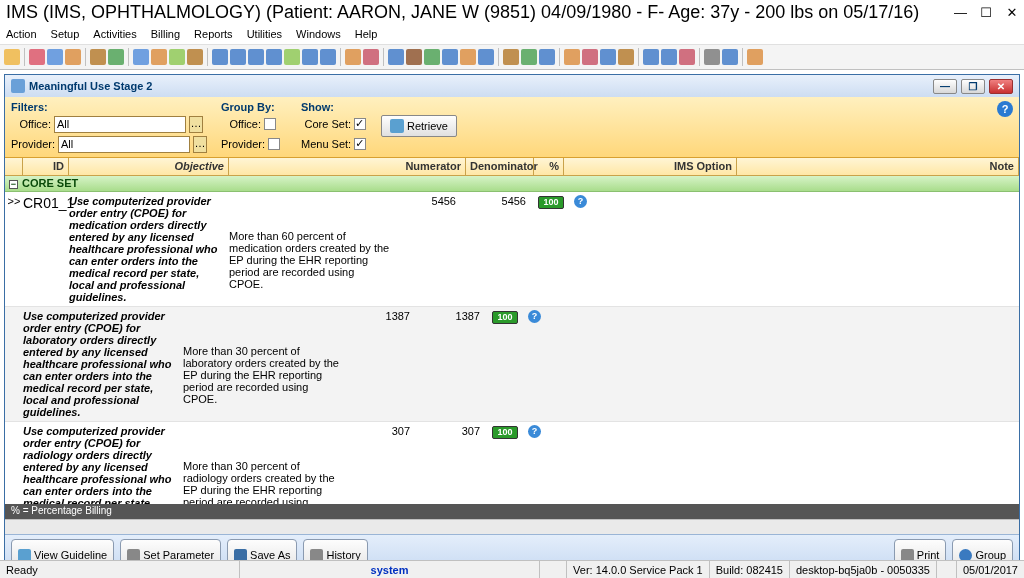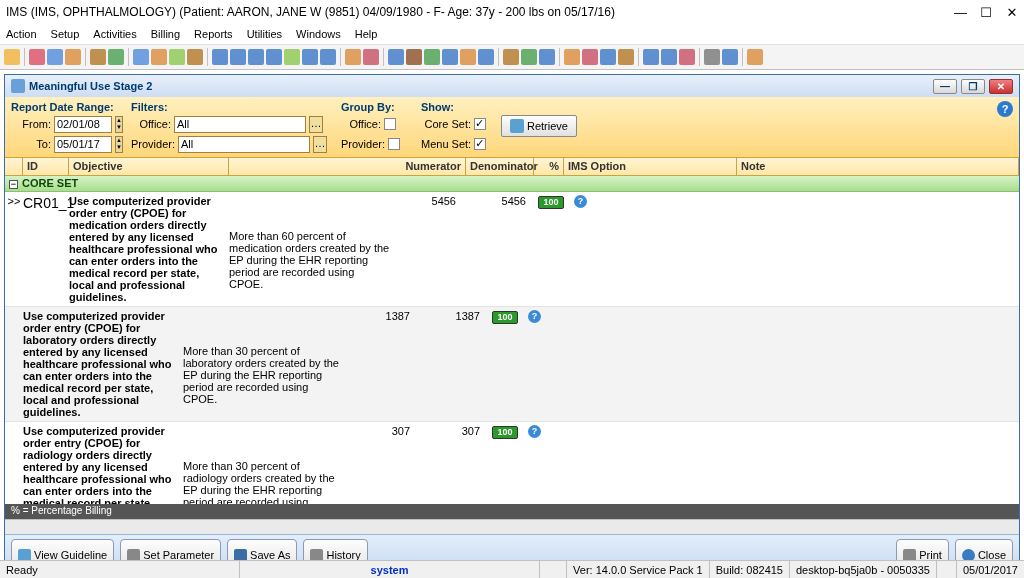--- a/index.html
+++ b/index.html
@@ -1,18 +1,18 @@
 <!DOCTYPE html>
 <html><head>
 <meta charset="utf-8">
 <style>
 * { margin:0; padding:0; box-sizing:border-box; font-family:Tahoma,Arial,sans-serif; font-size:11px; }
 body { background:#fff; width:1024px; height:578px; overflow:hidden; position:relative; }
 .titlebar { height:24px; background:#fff; display:flex; align-items:center; padding:0 6px; }
-.titlebar .title { flex:1; color:#000; font-size:12px; }
+.titlebar .title { flex:1; color:#000; font-size:18px; }
 .winbtns { display:flex; gap:14px; }
 .winbtns span { width:12px; text-align:center; font-size:13px; cursor:default; }
 .menubar { height:20px; background:#fff; display:flex; align-items:center; gap:14px; padding:0 6px; color:#000; }
 .menubar span { cursor:default; }
 .toolbar1 { height:26px; background:#f4f4f4; border-top:1px solid #e0e0e0; border-bottom:1px solid #c0c0c0; display:flex; align-items:center; gap:2px; padding:0 4px; }
 .toolbar1 .ico { width:16px; height:16px; border-radius:2px; display:inline-block; }
 .toolbar1 .sep { width:1px; height:18px; background:#c0c0c0; margin:0 2px; }
 .mainpanel { margin:4px; border:1px solid #3a6ea5; }
 .mainpanel .hdr { height:22px; background:linear-gradient(#e8f0fb,#cdddf2); display:flex; align-items:center; padding:0 6px; color:#003a6e; font-weight:bold; }
 .mainpanel .hdr .title-ico { width:14px; height:14px; background:#6aa0d8; border-radius:2px; margin-right:4px; }
@@ -29,22 +29,22 @@
 .frow .wide { width:132px; }
 .frow .spin { width:11px; height:17px; background:#e8d8a0; border:1px solid #a08040; display:flex; flex-direction:column; }
 .frow .spin span{flex:1;font-size:6px;text-align:center;line-height:7px;}
 .ck { width:12px; height:12px; border:1px solid #888; background:#fff; display:inline-block; }
 .ckc { background:#fff; position:relative; }
 .ckc:after { content:"✓"; position:absolute; top:-2px; left:0; font-size:11px; }
 .retrbtn { height:22px; padding:0 8px; background:linear-gradient(#fefefe,#e0e0e0); border:1px solid #888; border-radius:2px; display:flex; align-items:center; gap:3px; margin-top:14px; }
 .retrbtn .ri { width:14px; height:14px; background:#5aa0d0; border-radius:2px; }
 .helpico { position:absolute; right:6px; top:4px; width:16px; height:16px; border-radius:50%; background:#2a7ad2; color:#fff; text-align:center; line-height:16px; font-weight:bold; }
 .gridhdr { height:18px; background:linear-gradient(#fff5d5,#ffe7a6); border-bottom:1px solid #c9a24a; display:flex; }
-.gridhdr div { border-right:1px solid #c9a24a; padding:2px 4px; font-weight:bold; color:#333; }
-.c-exp{width:18px;} .c-id{width:46px;} .c-obj{width:160px;} .c-mea{width:167px;margin-top:35px;}
+.gridhdr div { border-right:1px solid #c9a24a; padding:2px 4px; font-weight:bold; color:#333;text-align:right; }
+.c-exp{width:18px;} .c-id{width:46px;} .c-obj{width:160px;font-style:italic;} .c-mea{width:167px;margin-top:35px;}
 .c-num{width:70px;text-align:right;} .c-den{width:68px;text-align:right;}
 .c-pct{width:30px;text-align:right;} .c-opt{width:173px;} .c-note{flex:1;}
 .gridbody { height:328px; overflow-y:auto; overflow-x:hidden; background:#fff; position:relative; }
 .grouprow { height:16px; background:linear-gradient(#d6f3c7,#a9dd8c); color:#0a4a0a; font-weight:bold; padding:1px 4px; border-bottom:1px solid #8ac070; }
 .grouprow .pm { display:inline-block; width:9px; height:9px; border:1px solid #555; text-align:center; line-height:7px; font-size:9px; margin-right:4px; background:#fff; }
 .row { display:flex; border-bottom:1px solid #e3e3e3; padding:3px 0; }
 .row:nth-child(odd){ background:#f3f3f3; }
 .row .c-exp{width:18px; text-align:center;} .row .c-id{width:46px; font-size:14px;}
 .row .c-obj{width:160px; font-weight:bold; padding-right:6px;} 
 .row .c-mea{width:167px; padding-right:6px;}
@@ -145,39 +145,20 @@
     <span class="title-ico"></span>
     <span>Meaningful Use Stage 2</span>
     <div class="wbtns">
       <span>—</span>
       <span>❐</span>
       <span class="cls">✕</span>
     </div>
   </div>
 
   <div class="filters">
-    <div class="fgroup" style="width:110px">
-      <span class="lbl">Report Date Range:</span>
-      <div class="frow">
-          <label>From:</label>
-          <input class="dt" type="text" value="02/01/08" style="">
-          <span class="spin">
-            <span>▲</span>
-            <span>▼</span>
-          </span>
-        </div>
-      <div class="frow">
-          <label>To:</label>
-          <input class="dt" type="text" value="05/01/17" style="">
-          <span class="spin">
-            <span>▲</span>
-            <span>▼</span>
-          </span>
-        </div>
-    </div>
     <div class="fgroup" style="width:200px">
       <span class="lbl">Filters:</span>
       <div class="frow">
           <label>Office:</label>
           <input class="wide" type="text" value="All" style="">
           <span style="width:14px;height:17px;border:1px solid #a08040;background:#f0e0a0;text-align:center">…</span>
         </div>
       <div class="frow">
           <label style="min-width:40px">Provider:</label>
           <input class="wide" type="text" value="All" style="">
@@ -276,21 +257,21 @@
         <span class="bi" style="background:#888"></span>
         <span>History</span>
       </div>
     <div style="flex:1"></div>
     <div class="fbtn">
         <span class="bi" style="background:#888"></span>
         <span>Print</span>
       </div>
     <div class="fbtn">
         <span class="bi" style="background:#3a7ac0;border-radius:50%"></span>
-        <span>Close</span>
+        <span>Group</span>
       </div>
   </div>
 </div>
 
 <div class="statusb">
   <div style="width:240px">Ready</div>
   <div style="width:300px;justify-content:center" class="sys">system</div>
   <div style="flex:1"></div>
   <div>Ver: 14.0.0 Service Pack 1</div>
   <div>Build: 082415</div>

